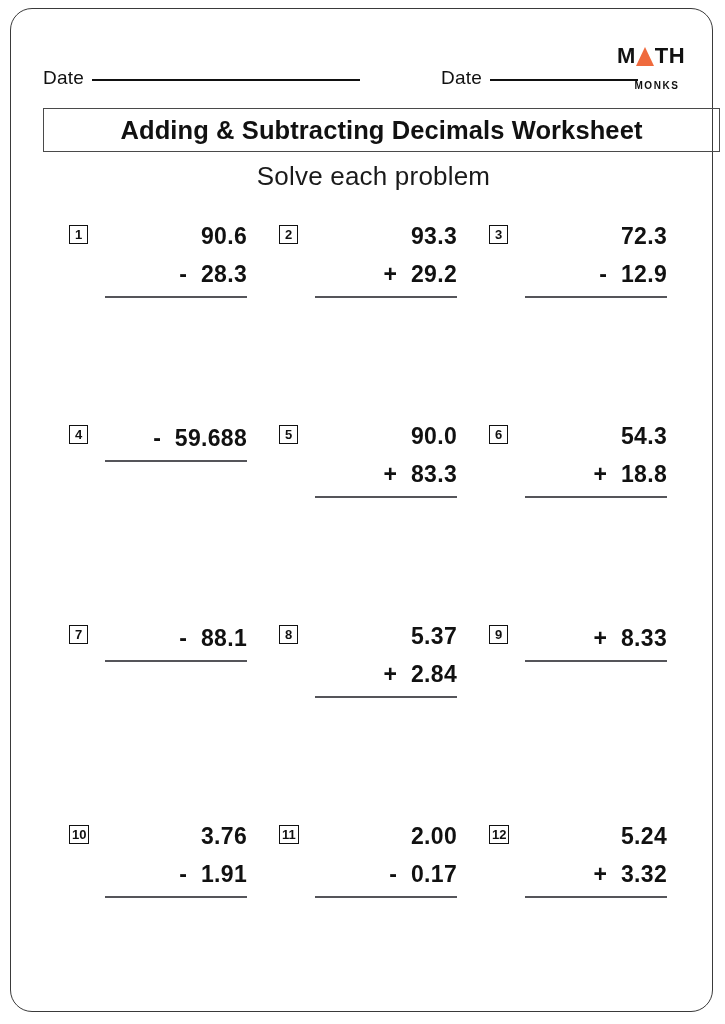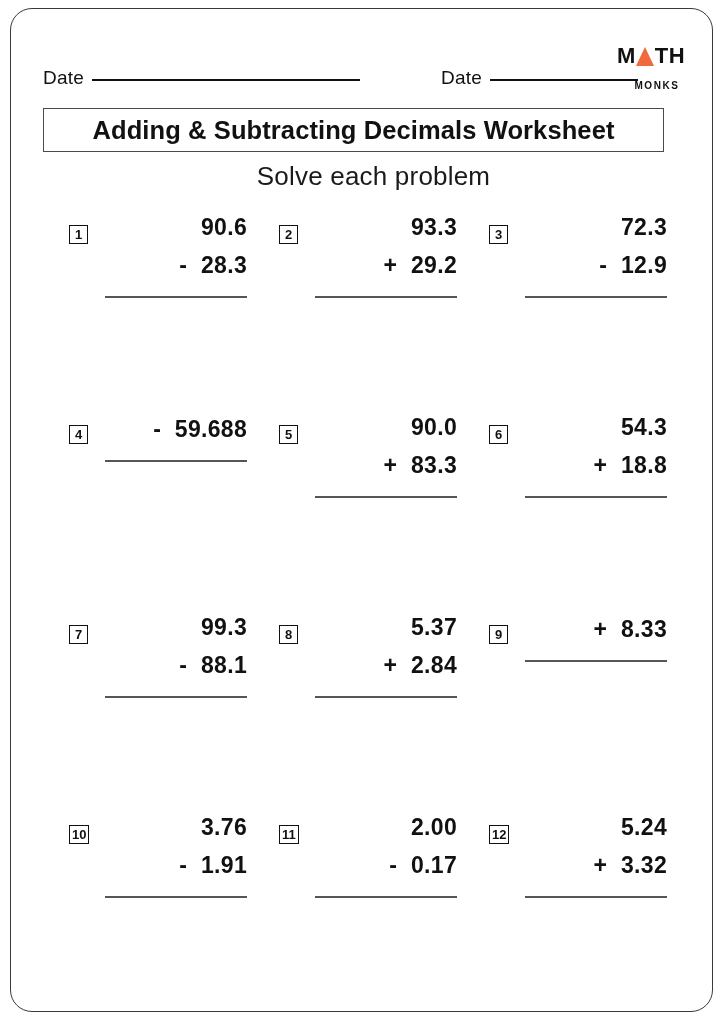--- a/index.html
+++ b/index.html
@@ -96,21 +96,21 @@
     color: #111;
     margin-top: 13px;
     padding-left: 12px;
   }
 
   
   .title-box {
     position: absolute;
     left: 32px;
     top: 99px;
-    width: 621px;
+    width: 677px;
     height: 44px;
     border: 1.6px solid #4a4a4a;
     box-sizing: border-box;
     display: flex;
     align-items: center;
     justify-content: center;
   }
   .title-text {
     font-size: 25.5px;
     font-weight: 700;
@@ -180,20 +180,21 @@
     font-size: 23px;
     font-weight: 700;
     color: #111;
     margin-right: 14px;
   }
   .op-num {
     font-size: 23px;
     font-weight: 700;
     color: #111;
     letter-spacing: 0.3px;
+    margin-top: 9px;
   }
   .answer-rule {
     margin-top: 8px;
     width: 142px;
     height: 0;
     border-bottom: 2.4px solid #55555a;
   }
 </style>
 </head>
 <body>
@@ -306,23 +307,20 @@
               <span class="op-num">18.8</span>
             </div>
             <div class="answer-rule"></div>
           </div>
         </div>
       </div>
       <div class="row">
         <div class="cell">
           <div class="badge">7</div>
           <div class="problem">
-            <div class="operand-row">
-              <span class="op-num">99.3</span>
-            </div>
             <div class="operand-row second">
               <span class="op-sign">-</span>
               <span class="op-num">88.1</span>
             </div>
             <div class="answer-rule"></div>
           </div>
         </div>
         <div class="cell">
           <div class="badge">8</div>
           <div class="problem">

